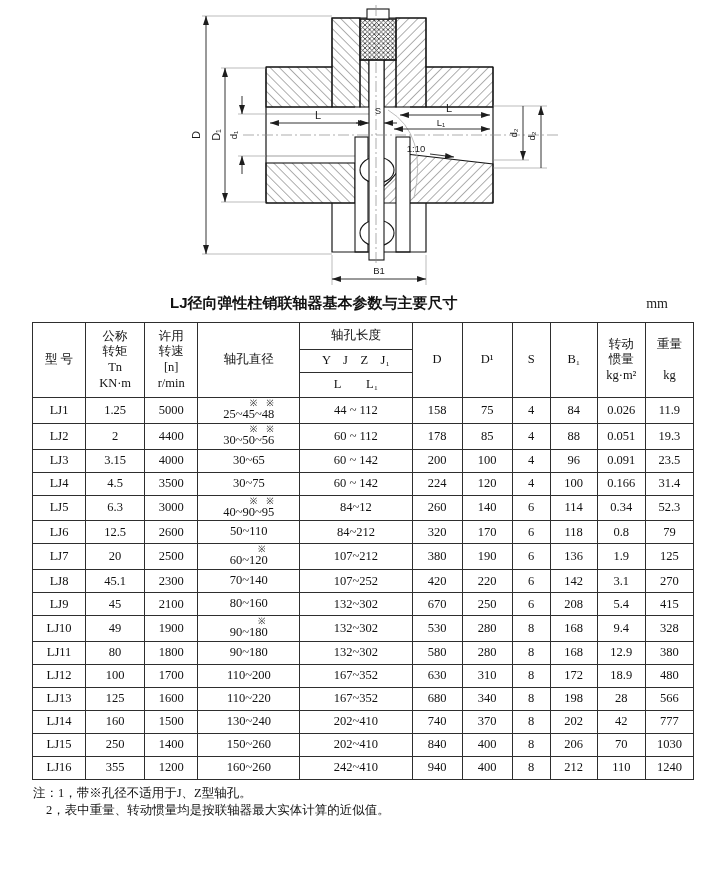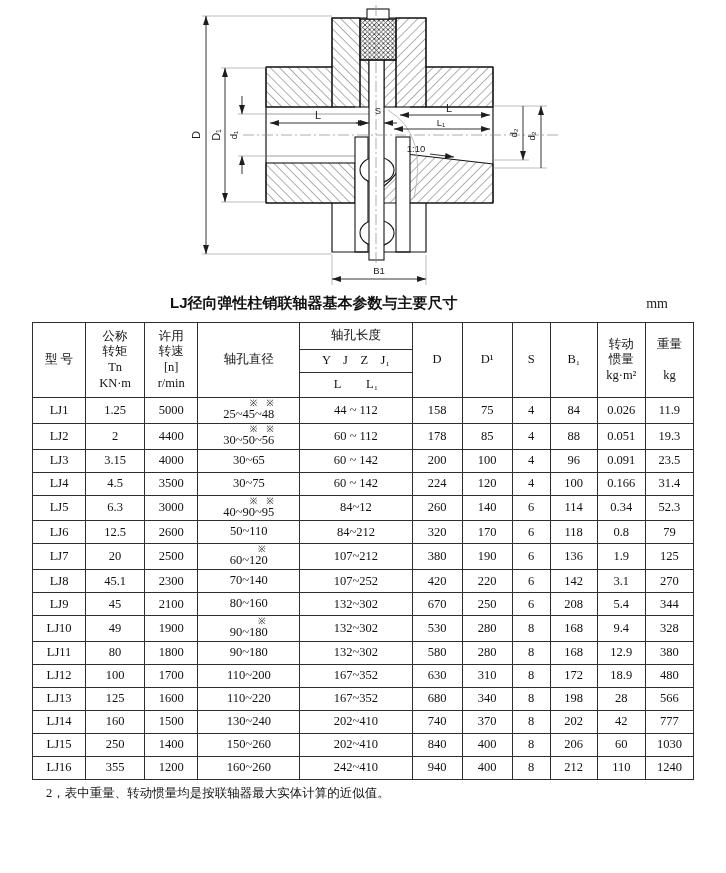--- a/index.html
+++ b/index.html
@@ -328,21 +328,21 @@
       <td class="dia-cell">
 
         <div>80~160</div>
       </td>
       <td>132~302</td>
       <td>670</td>
       <td>250</td>
       <td>6</td>
       <td>208</td>
       <td>5.4</td>
-      <td>344</td>
+      <td>415</td>
     </tr>
 
     <tr>
       <td>LJ10</td>
       <td>49</td>
       <td>1900</td>
       <td class="dia-cell">
         <div class="marks">※</div>
         <div>90~180</div>
       </td>
@@ -429,21 +429,21 @@
       <td>1400</td>
       <td class="dia-cell">
 
         <div>150~260</div>
       </td>
       <td>202~410</td>
       <td>840</td>
       <td>400</td>
       <td>8</td>
       <td>206</td>
-      <td>60</td>
+      <td>70</td>
       <td>1030</td>
     </tr>
 
     <tr>
       <td>LJ16</td>
       <td>355</td>
       <td>1200</td>
       <td class="dia-cell">
 
         <div>160~260</div>
@@ -453,16 +453,17 @@
       <td>400</td>
       <td>8</td>
       <td>212</td>
       <td>110</td>
       <td>1240</td>
     </tr>
   </tbody>
   </table>
 
   <div class="notes">
+    <div>注：1，带※孔径不适用于J、Z型轴孔。</div>
     <div class="note2">2，表中重量、转动惯量均是按联轴器最大实体计算的近似值。</div>
   </div>
 
 </div>
 
 </body></html>

